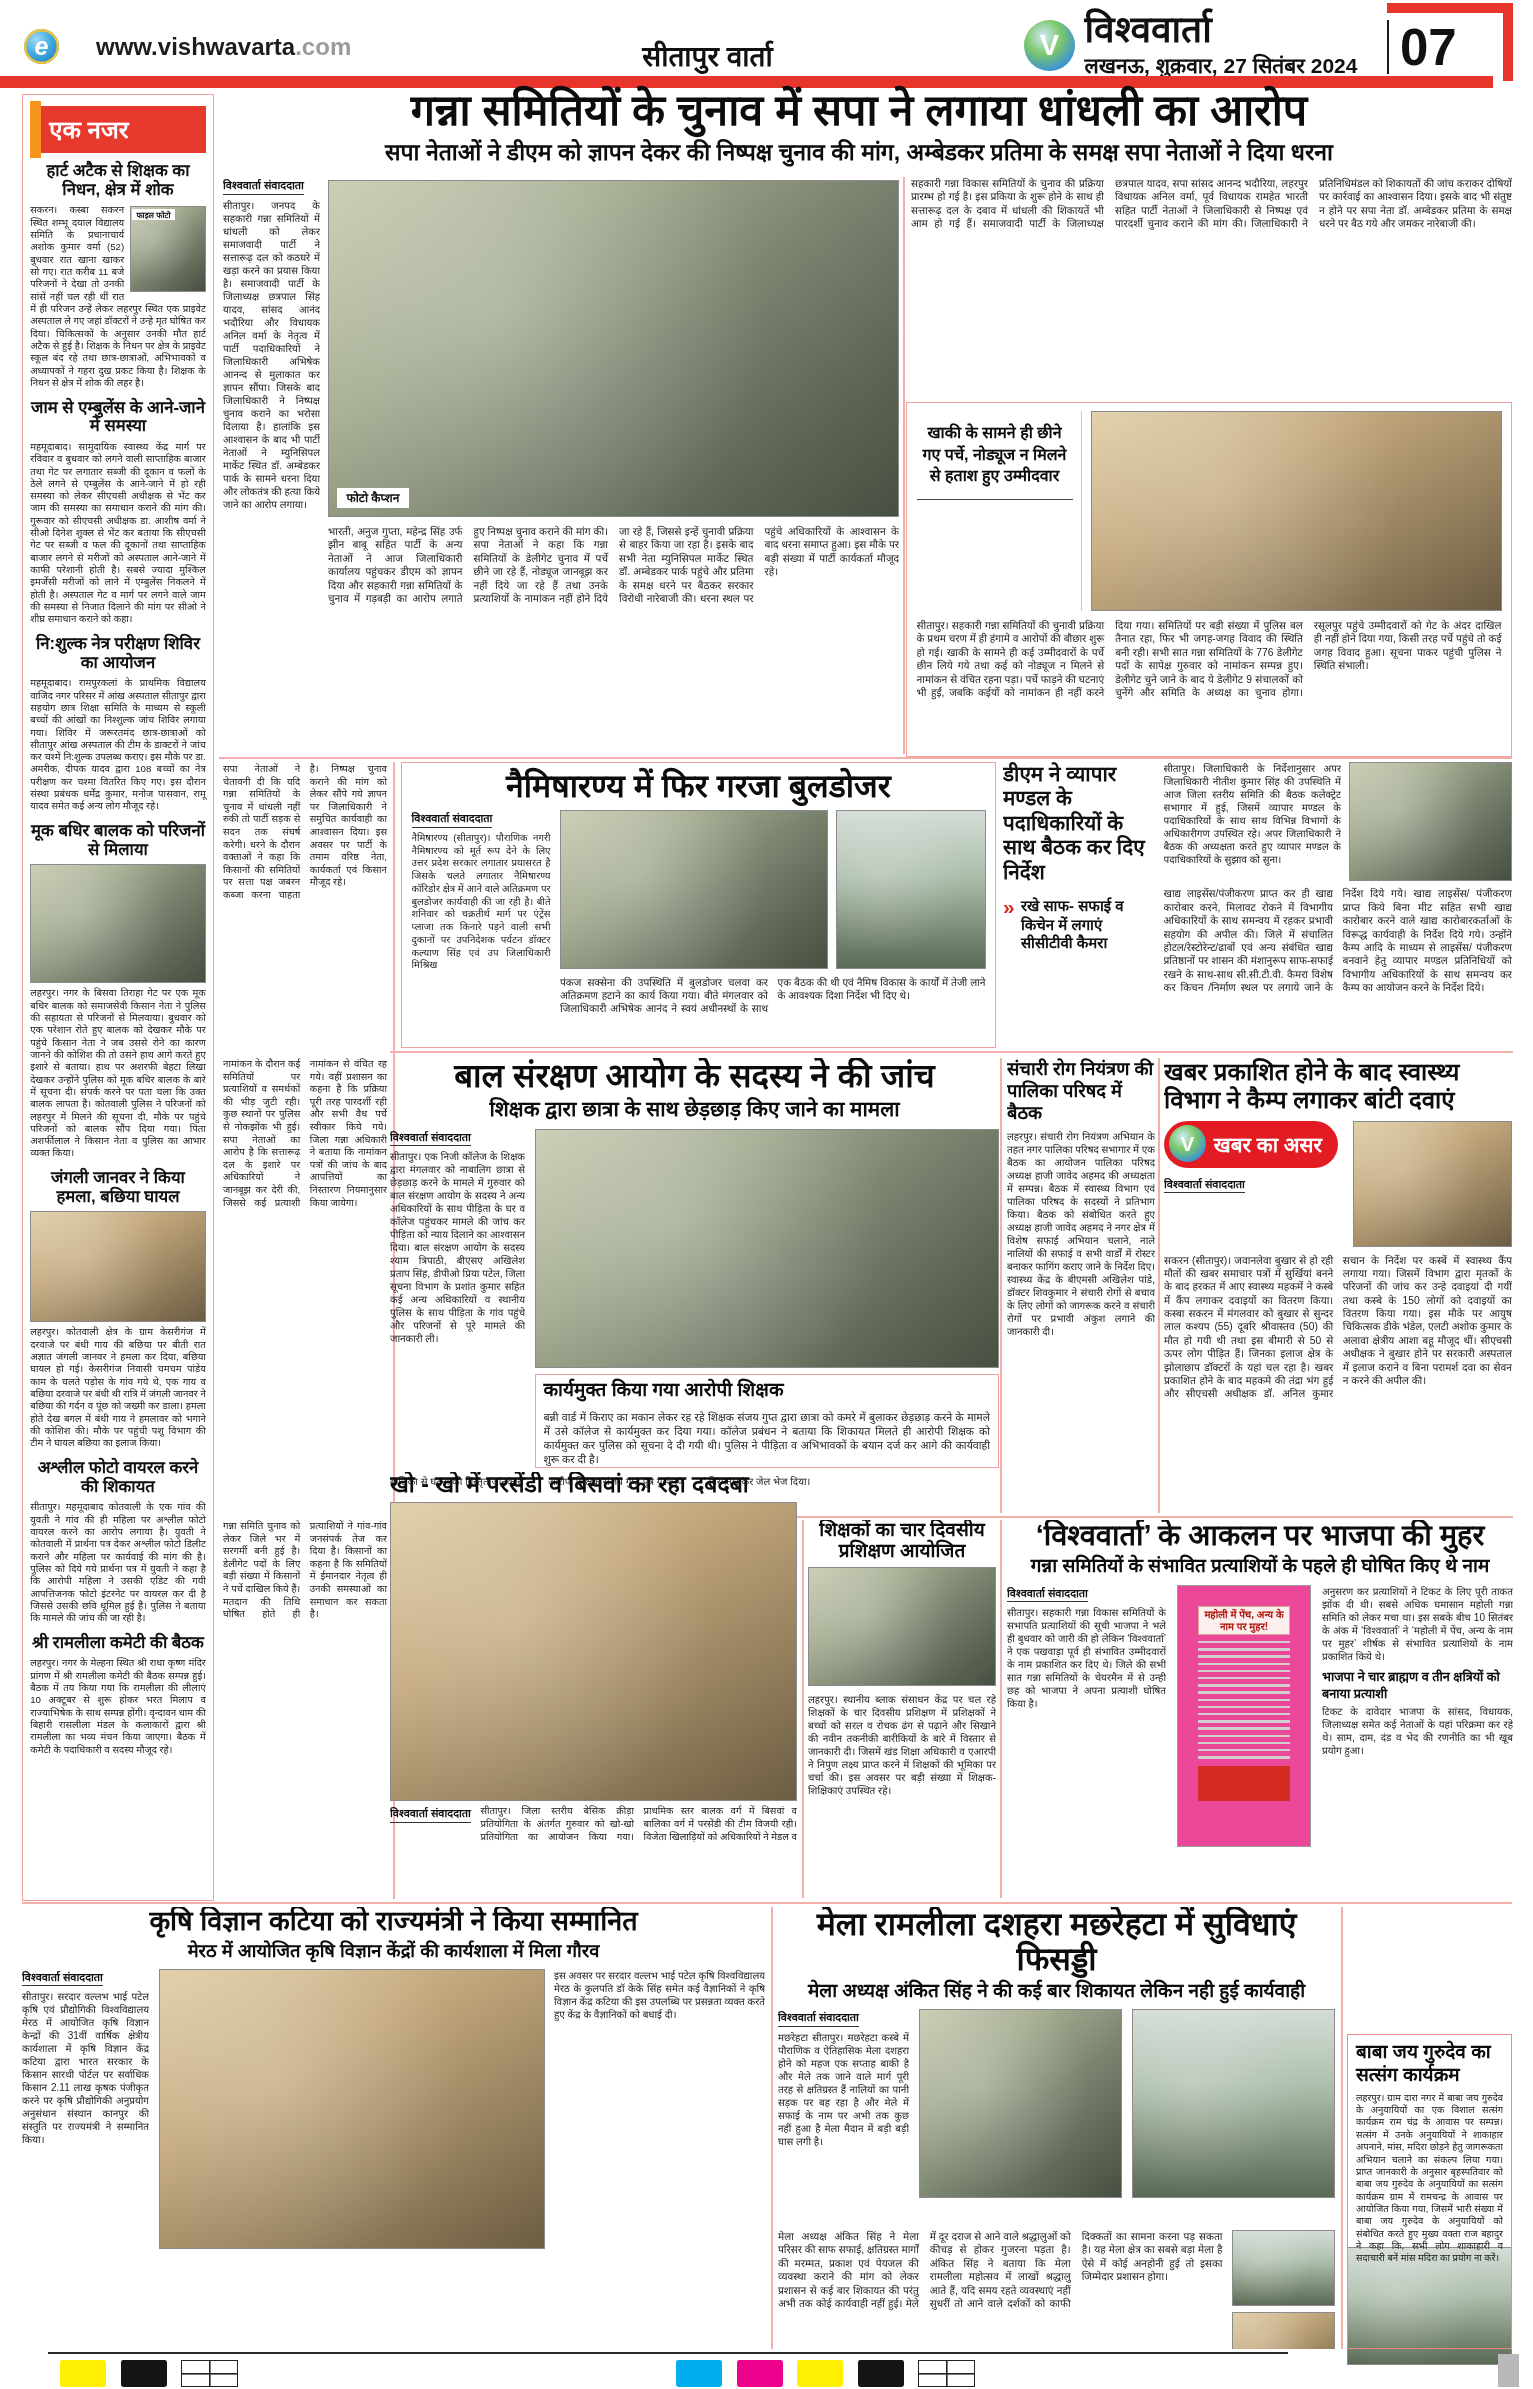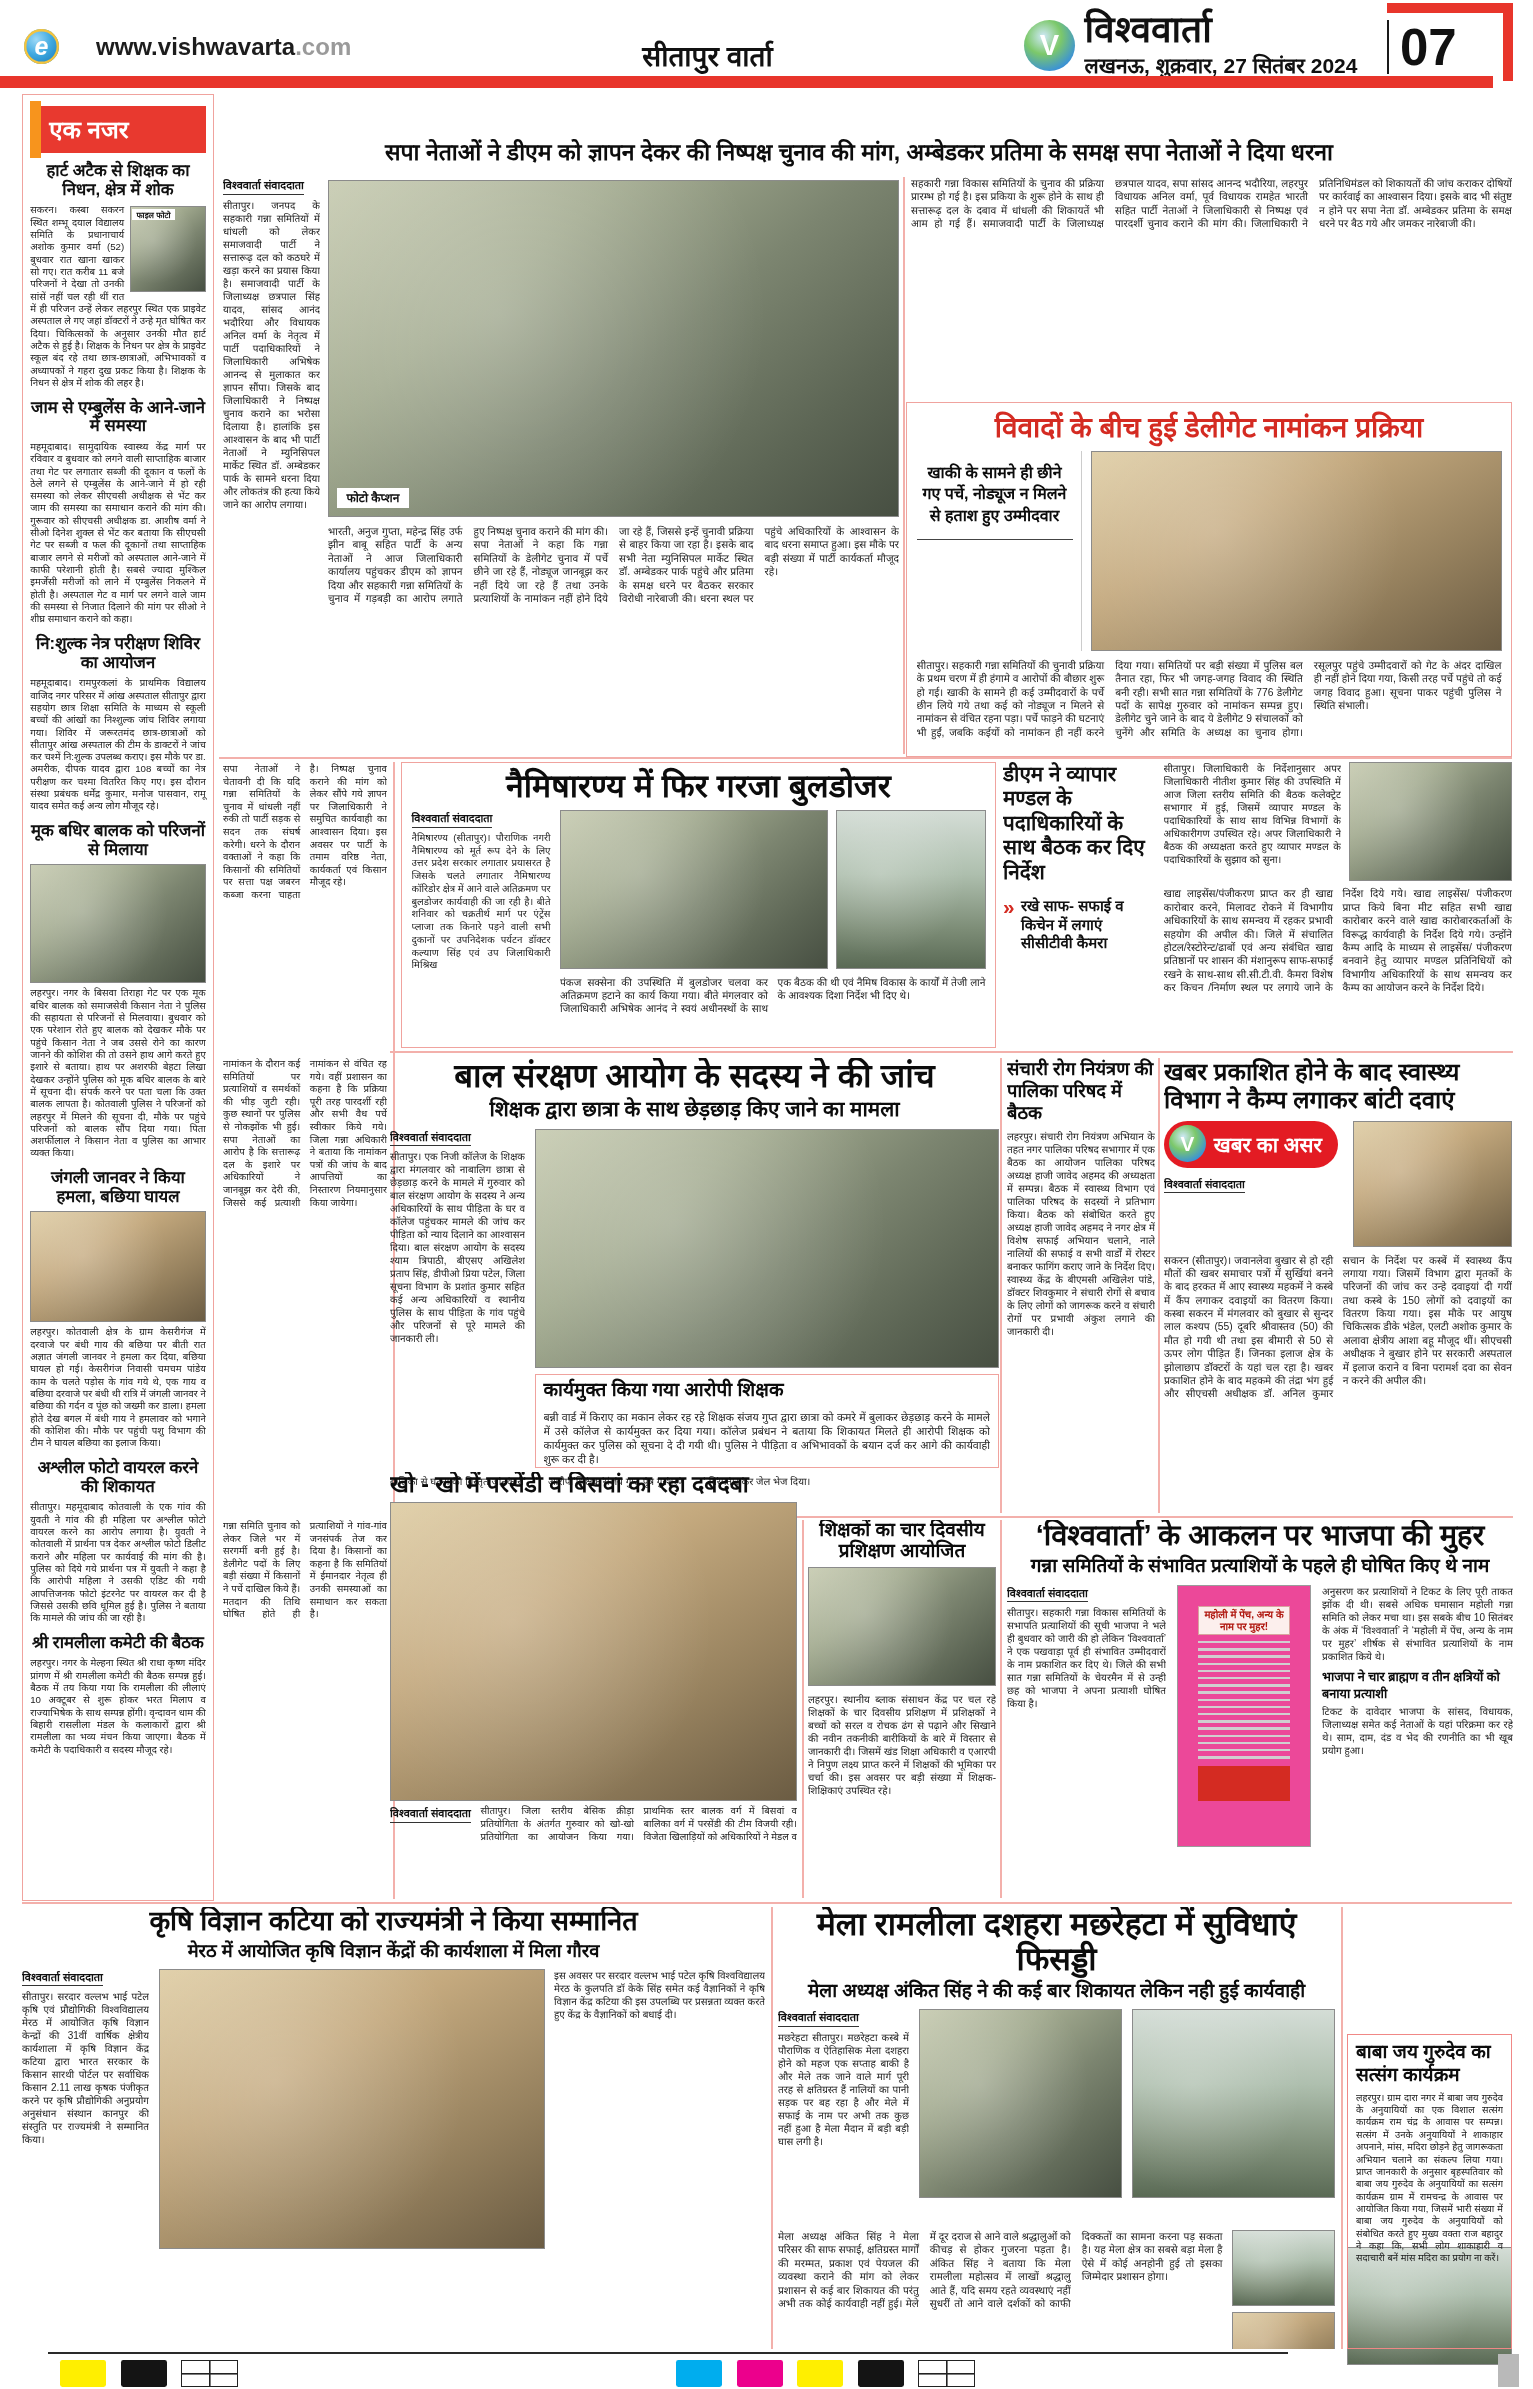--- a/index.html
+++ b/index.html
@@ -130,39 +130,39 @@
       <div class="ek-title">अश्लील फोटो वायरल करने की शिकायत</div>
       <div class="ek-body">सीतापुर। महमूदाबाद कोतवाली के एक गांव की युवती ने गांव की ही महिला पर अश्लील फोटो वायरल करने का आरोप लगाया है। युवती ने कोतवाली में प्रार्थना पत्र देकर अश्लील फोटो डिलीट कराने और महिला पर कार्यवाई की मांग की है। पुलिस को दिये गये प्रार्थना पत्र में युवती ने कहा है कि आरोपी महिला ने उसकी एडिट की गयी आपत्तिजनक फोटो इंटरनेट पर वायरल कर दी है जिससे उसकी छवि धूमिल हुई है। पुलिस ने बताया कि मामले की जांच की जा रही है।</div>
     </div>
 
     <div>
       <div class="ek-title">श्री रामलीला कमेटी की बैठक</div>
       <div class="ek-body">लहरपुर। नगर के मेल्हना स्थित श्री राधा कृष्ण मंदिर प्रांगण में श्री रामलीला कमेटी की बैठक सम्पन्न हुई। बैठक में तय किया गया कि रामलीला की लीलाएं 10 अक्टूबर से शुरू होकर भरत मिलाप व राज्याभिषेक के साथ सम्पन्न होंगी। वृन्दावन धाम की बिहारी रासलीला मंडल के कलाकारों द्वारा श्री रामलीला का भव्य मंचन किया जाएगा। बैठक में कमेटी के पदाधिकारी व सदस्य मौजूद रहे।</div>
     </div>
   </div>
 
+  <div class="abs hl center" style="left:226px;top:87px;width:1266px;font-size:43px;">गन्ना समितियों के चुनाव में सपा ने लगाया धांधली का आरोप</div>
   <div class="abs hl center" style="left:226px;top:140px;width:1266px;font-size:23px;">सपा नेताओं ने डीएम को ज्ञापन देकर की निष्पक्ष चुनाव की मांग, अम्बेडकर प्रतिमा के समक्ष सपा नेताओं ने दिया धरना</div>
 
   <div class="abs" style="left:223px;top:177px;width:97px;height:577px;overflow:hidden;">
     <span class="byline">विश्ववार्ता संवाददाता</span>
     <div class="bt" style="font-size:10px;">सीतापुर। जनपद के सहकारी गन्ना समितियों में धांधली को लेकर समाजवादी पार्टी ने सत्तारूढ़ दल को कठघरे में खड़ा करने का प्रयास किया है। समाजवादी पार्टी के जिलाध्यक्ष छत्रपाल सिंह यादव, सांसद आनंद भदौरिया और विधायक अनिल वर्मा के नेतृत्व में पार्टी पदाधिकारियों ने जिलाधिकारी अभिषेक आनन्द से मुलाकात कर ज्ञापन सौंपा। जिसके बाद जिलाधिकारी ने निष्पक्ष चुनाव कराने का भरोसा दिलाया है। हालांकि इस आश्वासन के बाद भी पार्टी नेताओं ने म्युनिसिपल मार्केट स्थित डॉ. अम्बेडकर पार्क के सामने धरना दिया और लोकतंत्र की हत्या किये जाने का आरोप लगाया।</div>
   </div>
 
   <div class="abs photo" style="left:328px;top:180px;width:571px;height:337px;">
     <span class="capchip">फोटो कैप्शन</span>
   </div>
 
   <div class="abs bt cols4" style="left:328px;top:525px;width:571px;height:229px;">भारती, अनुज गुप्ता, महेन्द्र सिंह उर्फ झीन बाबू सहित पार्टी के अन्य नेताओं ने आज जिलाधिकारी कार्यालय पहुंचकर डीएम को ज्ञापन दिया और सहकारी गन्ना समितियों के चुनाव में गड़बड़ी का आरोप लगाते हुए निष्पक्ष चुनाव कराने की मांग की। सपा नेताओं ने कहा कि गन्ना समितियों के डेलीगेट चुनाव में पर्चे छीने जा रहे हैं, नोड्यूज जानबूझ कर नहीं दिये जा रहे हैं तथा उनके प्रत्याशियों के नामांकन नहीं होने दिये जा रहे हैं, जिससे इन्हें चुनावी प्रक्रिया से बाहर किया जा रहा है। इसके बाद सभी नेता म्युनिसिपल मार्केट स्थित डॉ. अम्बेडकर पार्क पहुंचे और प्रतिमा के समक्ष धरने पर बैठकर सरकार विरोधी नारेबाजी की। धरना स्थल पर पहुंचे अधिकारियों के आश्वासन के बाद धरना समाप्त हुआ। इस मौके पर बड़ी संख्या में पार्टी कार्यकर्ता मौजूद रहे।</div>
 
   <div class="vrule" style="left:903px;top:177px;height:577px;"></div>
 
   <div class="abs bt cols3" style="left:911px;top:177px;width:601px;height:219px;">सहकारी गन्ना विकास समितियों के चुनाव की प्रक्रिया प्रारम्भ हो गई है। इस प्रकिया के शुरू होने के साथ ही सत्तारूढ़ दल के दबाव में धांधली की शिकायतें भी आम हो गई हैं। समाजवादी पार्टी के जिलाध्यक्ष छत्रपाल यादव, सपा सांसद आनन्द भदौरिया, लहरपुर विधायक अनिल वर्मा, पूर्व विधायक रामहेत भारती सहित पार्टी नेताओं ने जिलाधिकारी से निष्पक्ष एवं पारदर्शी चुनाव कराने की मांग की। जिलाधिकारी ने प्रतिनिधिमंडल को शिकायतों की जांच कराकर दोषियों पर कार्रवाई का आश्वासन दिया। इसके बाद भी संतुष्ट न होने पर सपा नेता डॉ. अम्बेडकर प्रतिमा के समक्ष धरने पर बैठ गये और जमकर नारेबाजी की।</div>
 
   <div class="abs pinkbox" style="left:906px;top:402px;width:606px;height:355px;padding:8px 9.5px;overflow:hidden;">
-    <div class="hl center red" style="font-size:28px;margin:1.6px 0 8px;">विवादों के बीच हुई डेलीगेट नामांकन प्रक्रिया</div>
     <div style="display:flex;gap:9.5px;">
       <div style="width:165px;flex:none;border-right:0.8px solid #ccc;padding-right:8px;box-sizing:border-box;">
         <div class="hl center" style="font-size:16px;line-height:1.35;border-bottom:1.6px solid #444;padding:11px 1.6px 12.7px;">खाकी के सामने ही छीने गए पर्चे, नोड्यूज न मिलने से हताश हुए उम्मीदवार</div>
       </div>
       <div class="photo warm" style="flex:1;height:200px;"></div>
     </div>
     <div class="bt cols3" style="margin-top:8px;height:102px;">सीतापुर। सहकारी गन्ना समितियों की चुनावी प्रक्रिया के प्रथम चरण में ही हंगामे व आरोपों की बौछार शुरू हो गई। खाकी के सामने ही कई उम्मीदवारों के पर्चे छीन लिये गये तथा कई को नोड्यूज न मिलने से नामांकन से वंचित रहना पड़ा। पर्चे फाड़ने की घटनाएं भी हुईं, जबकि कईयों को नामांकन ही नहीं करने दिया गया। समितियों पर बड़ी संख्या में पुलिस बल तैनात रहा, फिर भी जगह-जगह विवाद की स्थिति बनी रही। सभी सात गन्ना समितियों के 776 डेलीगेट पदों के सापेक्ष गुरुवार को नामांकन सम्पन्न हुए। डेलीगेट चुने जाने के बाद ये डेलीगेट 9 संचालकों को चुनेंगे और समिति के अध्यक्ष का चुनाव होगा। रसूलपुर पहुंचे उम्मीदवारों को गेट के अंदर दाखिल ही नहीं होने दिया गया, किसी तरह पर्चे पहुंचे तो कई जगह विवाद हुआ। सूचना पाकर पहुंची पुलिस ने स्थिति संभाली।</div>
   </div>
 
   <div class="hrule" style="left:219px;top:757px;width:1293px;"></div>

